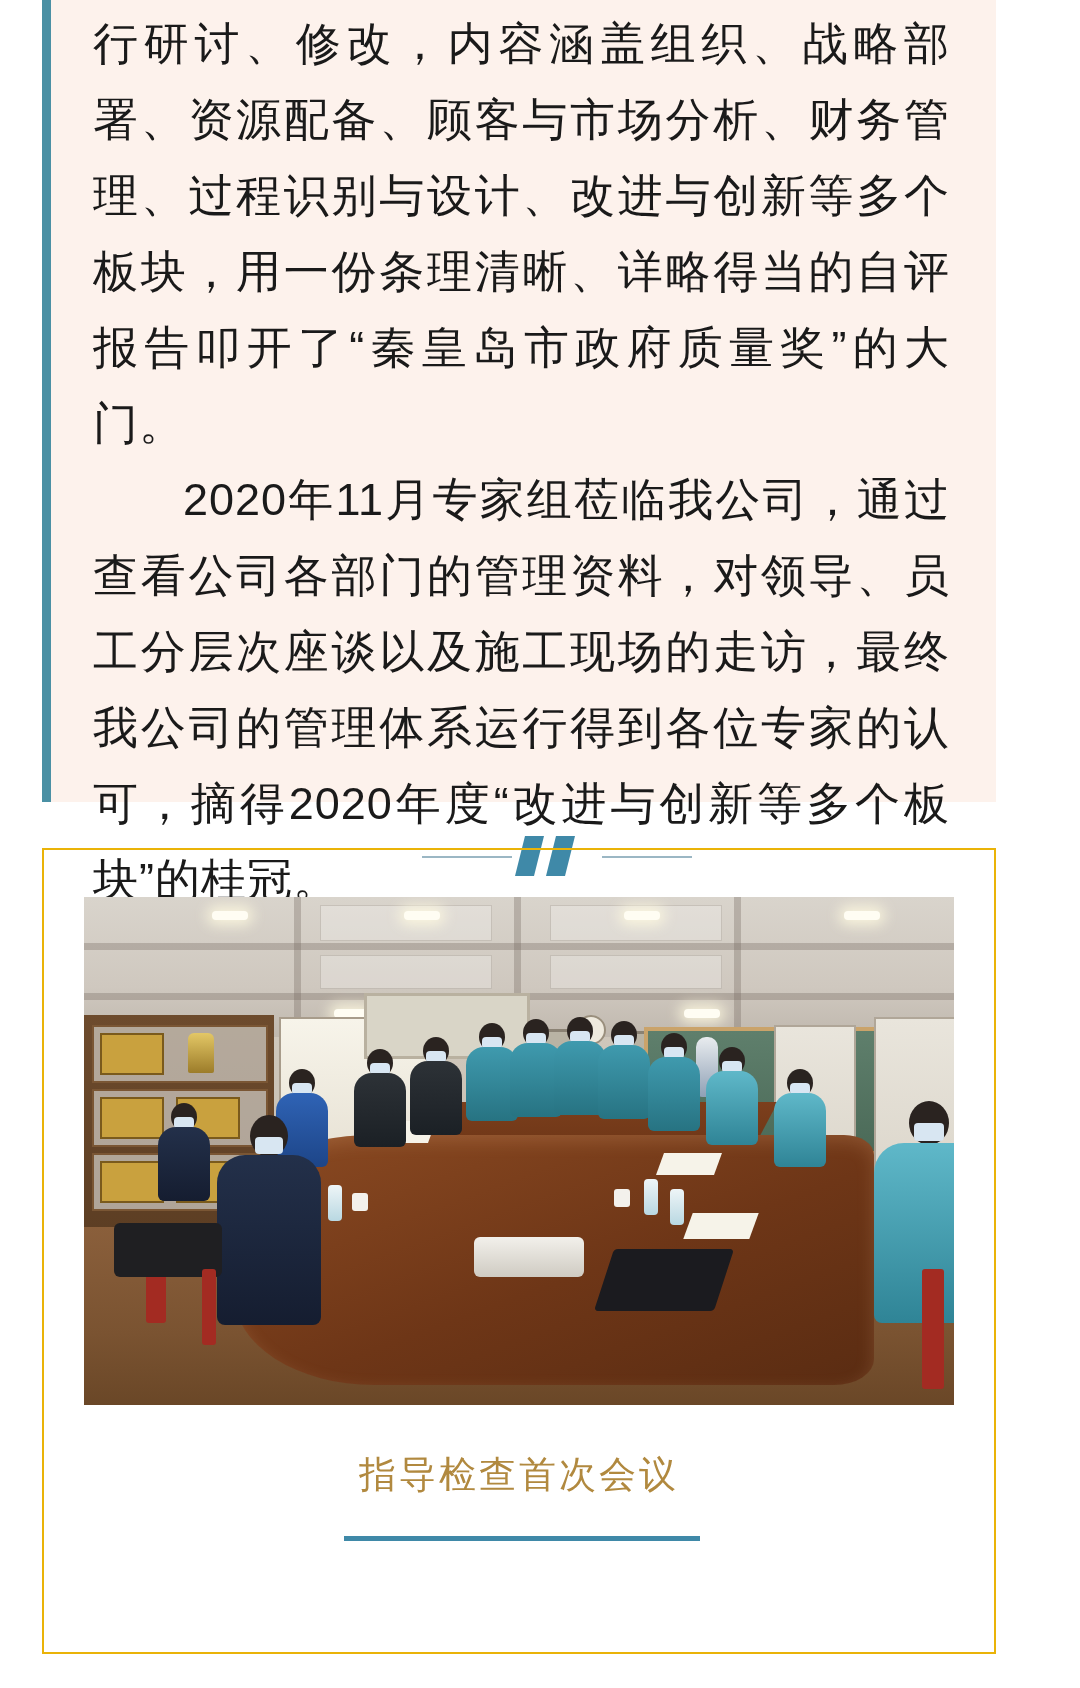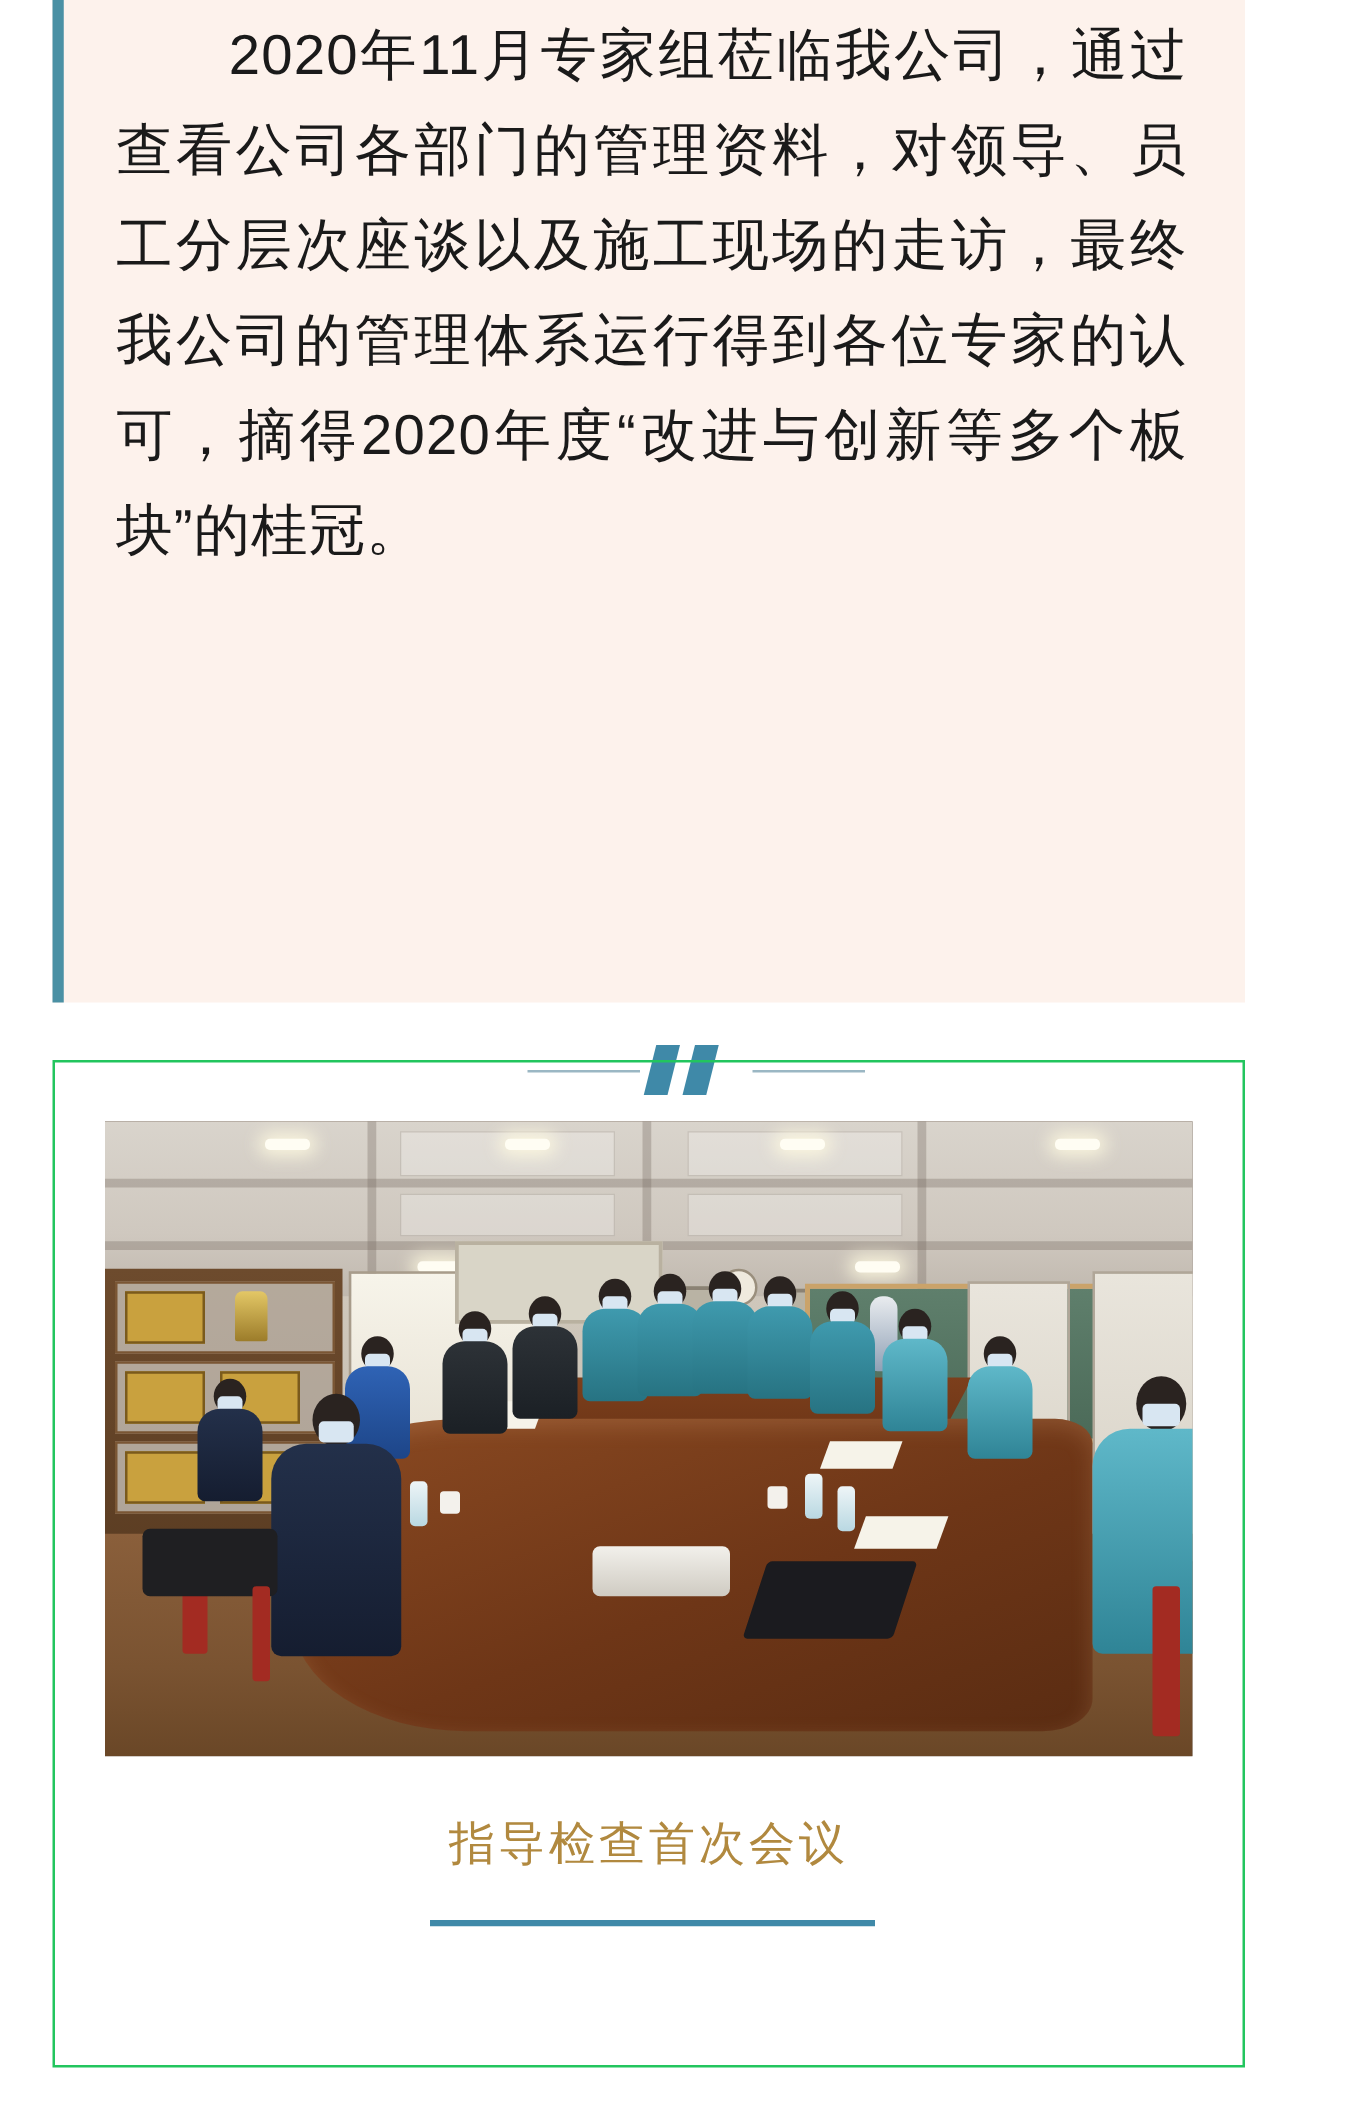--- a/index.html
+++ b/index.html
@@ -80,21 +80,21 @@
     transform: skewX(-14deg);
   }
 
   
   .photo-card {
     position: absolute;
     left: 42px;
     top: 848px;
     width: 954px;
     height: 806px;
-    border: 2px solid #22c55e;
+    border: 2px solid #eab308;
     box-sizing: border-box;
   }
   .photo {
     position: absolute;
     left: 40px;
     top: 47px;
     width: 870px;
     height: 508px;
     overflow: hidden;
     background: #6b5a4a;
@@ -247,20 +247,21 @@
     left: 300px; top: 686px; width: 356px; height: 5px;
     background: #3f89a8;
   }
 </style>
 </head>
 <body>
 
 <div class="page">
 
   <div class="text-card">
+    <p class="para">行研讨、修改，内容涵盖组织、战略部署、资源配备、顾客与市场分析、财务管理、过程识别与设计、改进与创新等多个板块，用一份条理清晰、详略得当的自评报告叩开了“秦皇岛市政府质量奖”的大门。</p>
     <p class="para para-indent">2020年11月专家组莅临我公司，通过查看公司各部门的管理资料，对领导、员工分层次座谈以及施工现场的走访，最终我公司的管理体系运行得到各位专家的认可，摘得2020年度“改进与创新等多个板块”的桂冠。</p>
   </div>
 
   <div class="divider-wrap">
     <div class="divider-line left"></div>
     <div class="quote-mark">
       <span></span><span></span>
     </div>
     <div class="divider-line right"></div>
   </div>

